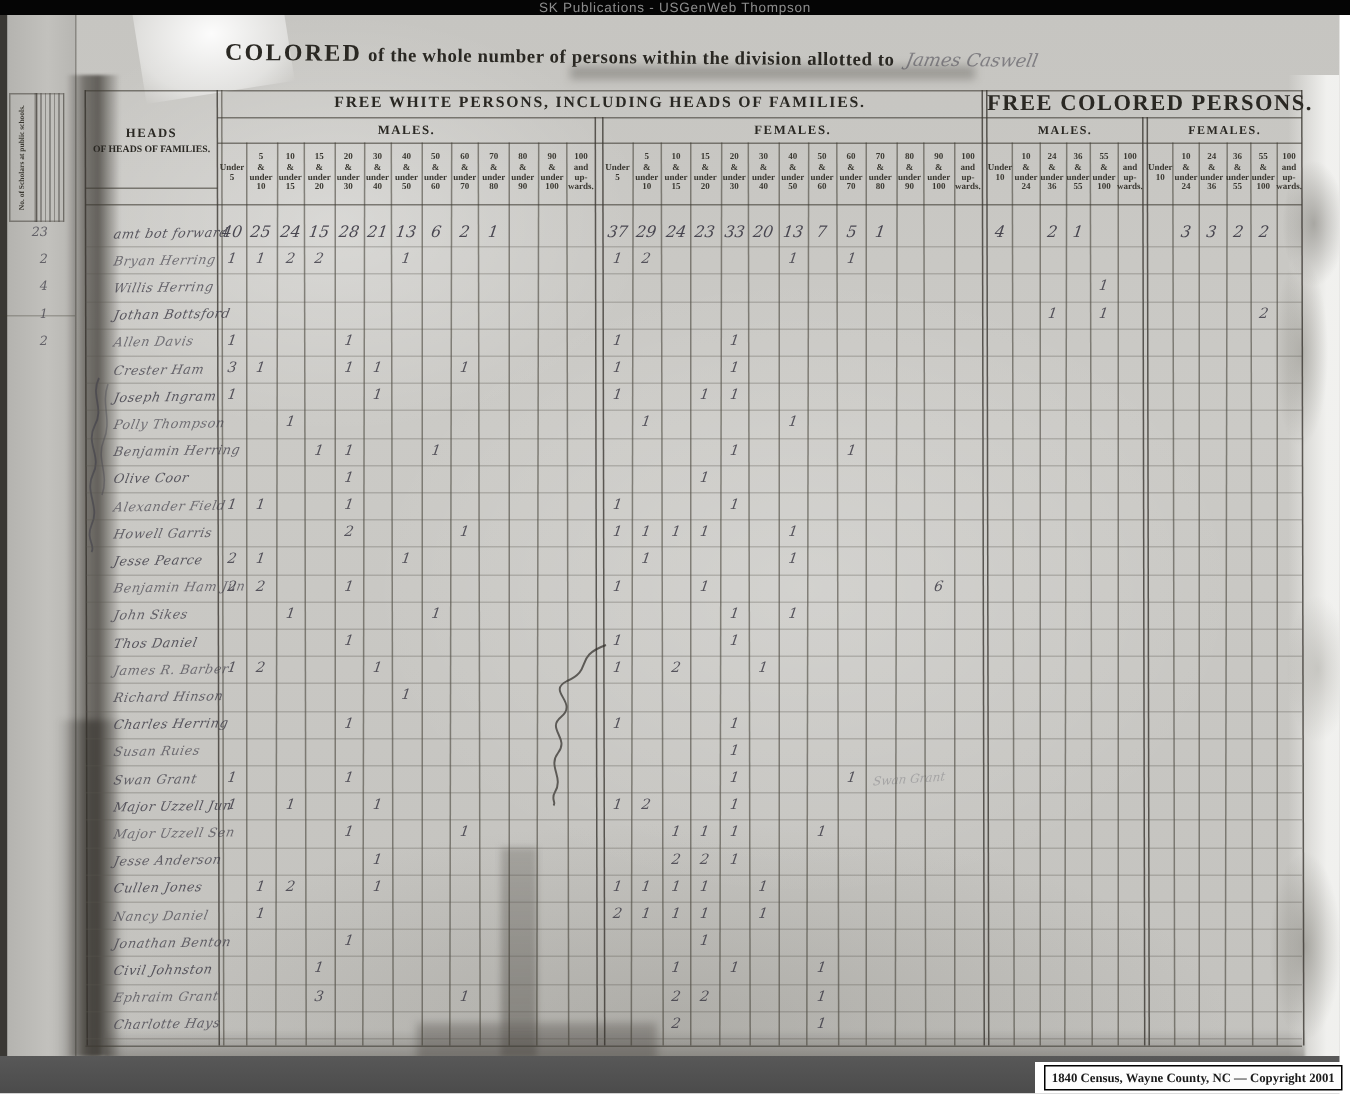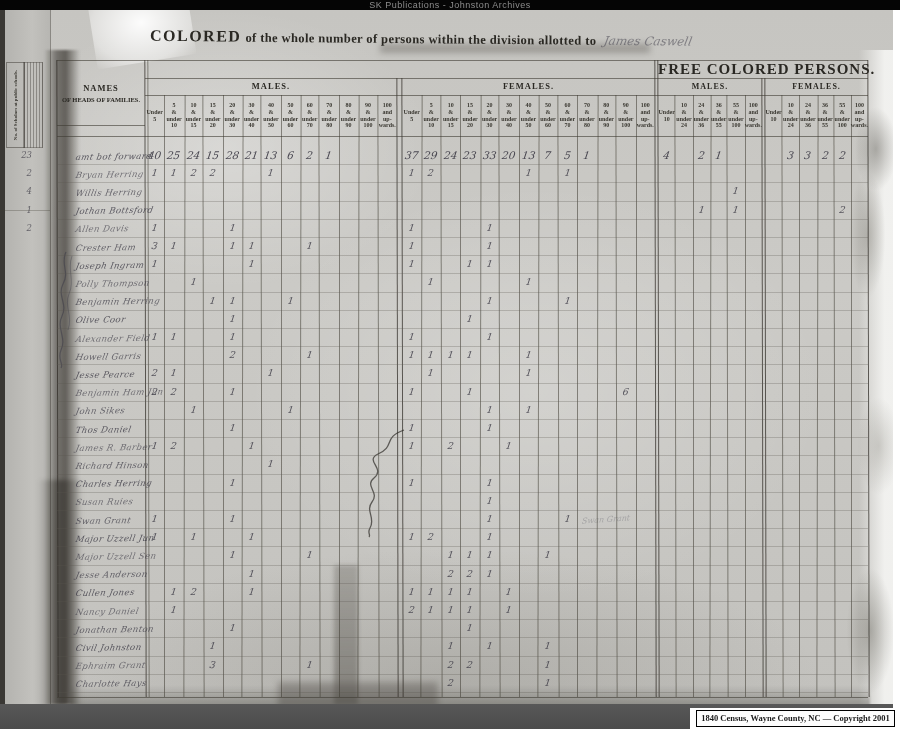--- a/index.html
+++ b/index.html
@@ -27,21 +27,21 @@
   #copybox{left:696px;top:710px;width:197px;height:15px;background:#fdfdfd;border:1px solid #000;z-index:7}
   #copybox span{display:block;text-align:center;font:bold 8.5px/15px "Liberation Serif",serif;color:#1a1a1a}
   .stain{pointer-events:none}
 </style>
 </head>
 <body>
 
 <div id="page">
 
   <div id="topbar" class="abs">
-    <span>SK Publications - Johnston Archives</span>
+    <span>SK Publications - USGenWeb Thompson</span>
   </div>
 
   <div id="scan" class="abs">
 
     <div class="abs stain" style="left:0;top:0;width:5px;height:694px;background:#3a3834"></div>
     <div class="abs stain" style="left:5px;top:0;width:45px;height:694px;background:linear-gradient(90deg,#b4b3af,#c2c1bd 60%,#b7b6b2);border-right:1px solid rgba(60,56,50,.35)"></div>
     <div class="abs stain" style="left:44px;top:40px;width:36px;height:654px;background:linear-gradient(90deg,transparent,rgba(36,32,26,.50) 35%,rgba(36,32,26,.62) 60%,transparent);filter:blur(1px)"></div>
     <div class="abs stain" style="left:38px;top:470px;width:46px;height:230px;background:linear-gradient(90deg,transparent,rgba(30,27,22,.45),transparent);filter:blur(2px)"></div>
     <div class="abs stain" style="left:92px;top:-14px;width:100px;height:66px;background:radial-gradient(ellipse at 50% 40%,rgba(255,255,255,.95),rgba(255,255,255,.45) 70%,transparent);transform:rotate(-9deg)"></div>
     <div class="abs stain" style="left:836px;top:40px;width:57px;height:660px;background:
@@ -72,24 +72,27 @@
       <path d="M20 6 C 15 20, 23 30, 17 44 C 12 56, 21 66, 16 80" fill="none" stroke="rgba(40,40,58,.28)" stroke-width="1"></path>
     </svg>
 
     <svg class="abs" style="left:352px;top:418px" width="60" height="110" viewBox="0 0 60 110">
       <path d="M52 2 C 30 10, 44 18, 26 26 C 12 33, 34 40, 22 50 C 12 58, 28 64, 20 74 C 13 83, 24 90, 18 100 C 15 105, 19 107, 17 109" fill="none" stroke="rgba(55,52,48,.75)" stroke-width="1.3"></path>
     </svg>
 
     <span class="abs hw" style="left:582px;top:505px;font-size:8px;color:rgba(80,78,90,.30);transform:rotate(-4deg) skewX(-10deg)">Swan Grant</span>
 
     <div class="abs print" style="left:57px;top:58px;width:88px;height:50px;display:flex;flex-direction:column;align-items:center;justify-content:center;text-align:center">
-      <span style="font-size:8.5px;letter-spacing:1px">NAMES</span>
+      <span style="font-size:8.5px;letter-spacing:1px">HEADS</span>
       <span style="font-size:6.5px;margin-top:3px">OF HEADS OF FAMILIES.</span>
     </div>
 
+    <div class="abs print" style="left:145px;top:50px;width:510px;height:18px;line-height:18px;text-align:center;font-size:10.5px;letter-spacing:1.2px">
+      <span>FREE WHITE PERSONS, INCLUDING HEADS OF FAMILIES.</span>
+    </div>
     <div class="abs print" style="left:658px;top:50px;width:245px;height:18px;line-height:18px;font-size:15px;letter-spacing:1px">
       <span>FREE COLORED PERSONS.</span>
     </div>
 
     <div class="abs print" style="left:145px;top:68px;width:252px;height:17px;line-height:17px;text-align:center;font-size:8.5px;letter-spacing:1px">
       <span>MALES.</span>
     </div>
     <div class="abs print" style="left:402px;top:68px;width:253px;height:17px;line-height:17px;text-align:center;font-size:8.5px;letter-spacing:1px">
       <span>FEMALES.</span>
     </div>

